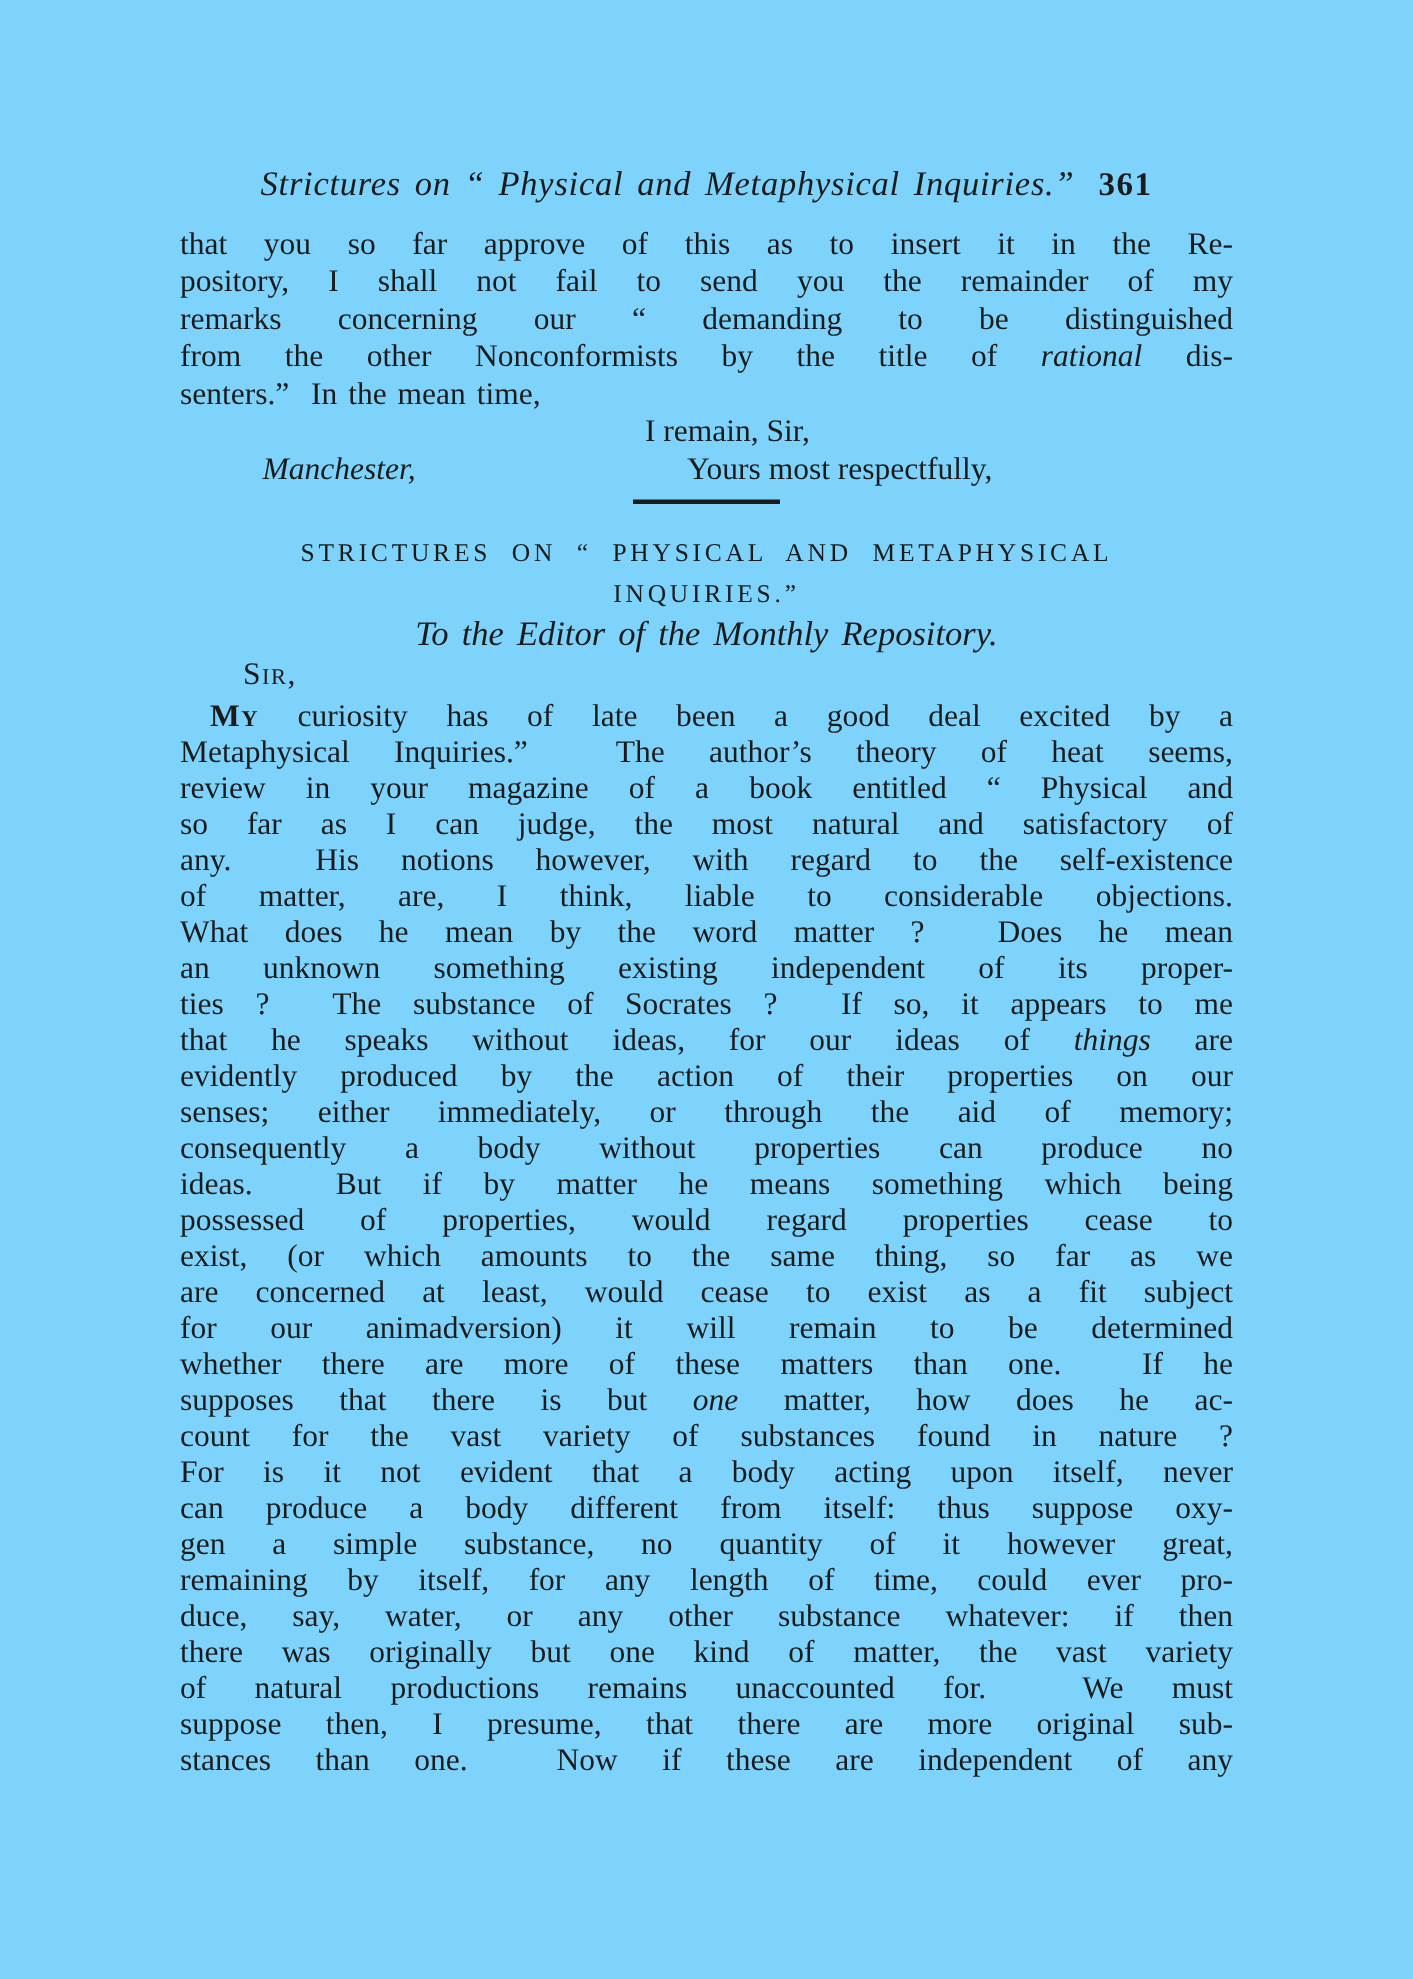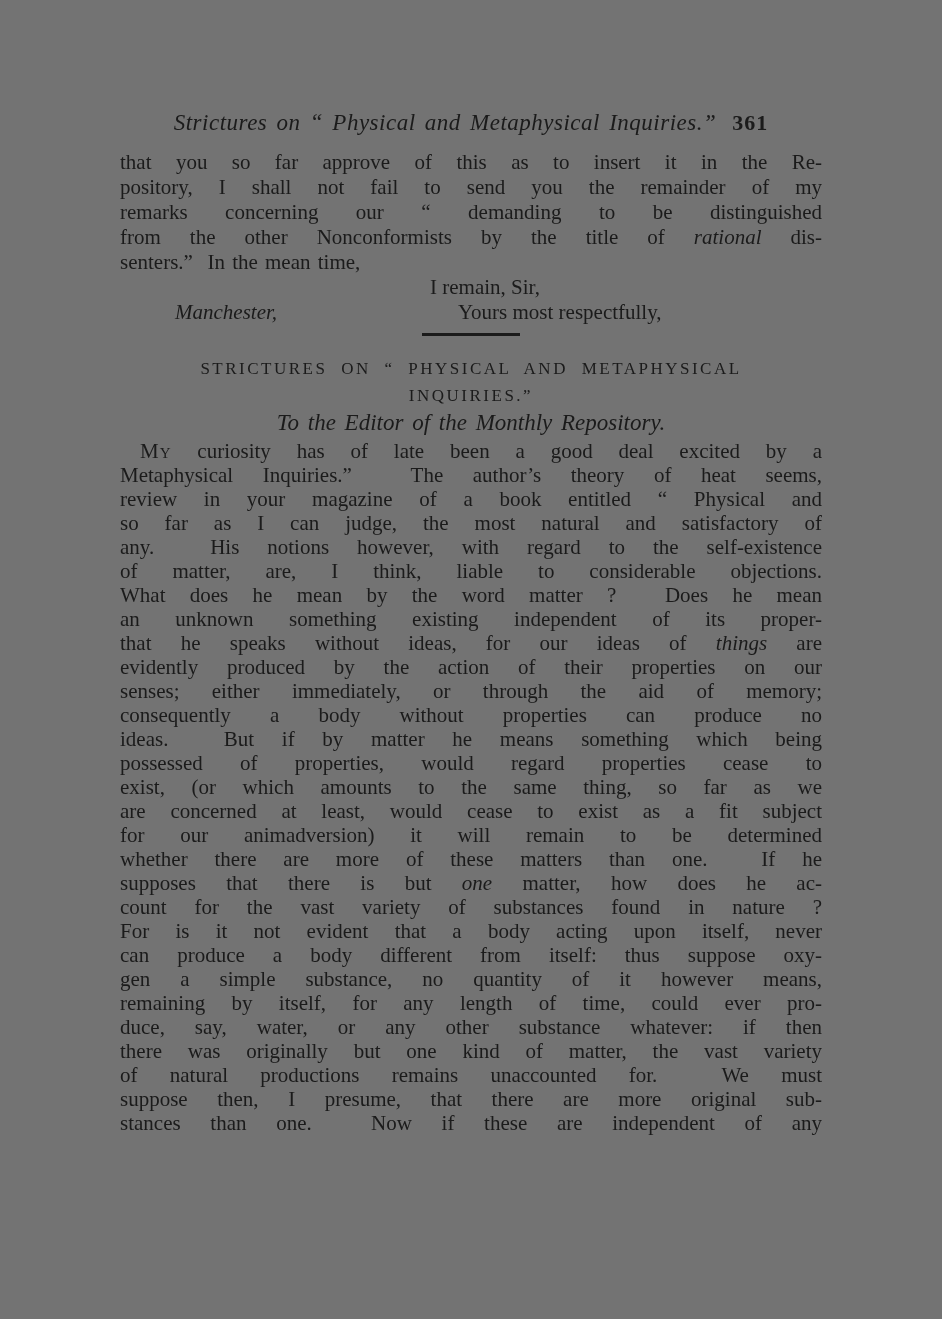--- a/index.html
+++ b/index.html
@@ -5,21 +5,21 @@
   html, body {
     margin: 0;
     padding: 0;
     background: #e8e8e8;
   }
   .page {
     position: relative;
     width: 942px;
     height: 1319px;
     margin: 0 auto;
-    background: #737373;
+    background: #7dd3fc;
     color: #1b1b1b;
     font-family: "Liberation Serif", "DejaVu Serif", serif;
     overflow: hidden;
   }
   .measure {
     width: 702px;
     margin: 0 auto;
     padding-top: 110px;
   }
   
@@ -100,21 +100,21 @@
     font-variant: small-caps;
     letter-spacing: 1px;
   }
   
   .article-body { margin-top: 3px; }
   .article-body .line {
     font-size: 21px;
     line-height: 24px;
   }
   .article-body .line:first-child { text-indent: 20px; }
-  .sc { font-variant: small-caps; letter-spacing: 1px; }
+  .sc { font-variant: small-caps; letter-spacing: 1px; font-weight: bold; }
   em  { font-style: italic; }
 </style>
 </head>
 <body>
 
 <div class="page">
   <div class="measure">
 
     <div class="running-head">
       <span class="rh-title">Strictures on “ Physical and Metaphysical Inquiries.”</span>
@@ -139,45 +139,47 @@
 
     <div class="divider"></div>
 
     <div class="article-heading">
       <div>STRICTURES ON “ PHYSICAL AND METAPHYSICAL</div>
       <div>INQUIRIES.”</div>
     </div>
 
     <div class="dedication">To the Editor of the Monthly Repository.</div>
 
+    <div class="salutation">Sir,</div>
 
     <div class="article-body">
         <div class="line"><span class="sc">My</span> curiosity has of late been a good deal excited by a</div>
         <div class="line">Metaphysical Inquiries.”  The author’s theory of heat seems,</div>
         <div class="line">review in your magazine of a book entitled “ Physical and</div>
         <div class="line">so far as I can judge, the most natural and satisfactory of</div>
         <div class="line">any.  His notions however, with regard to the self-existence</div>
         <div class="line">of matter, are, I think, liable to considerable objections.</div>
         <div class="line">What does he mean by the word matter ?  Does he mean</div>
         <div class="line">an unknown something existing independent of its proper-</div>
+        <div class="line">ties ?  The substance of Socrates ?  If so, it appears to me</div>
         <div class="line">that he speaks without ideas, for our ideas of <em>things</em> are</div>
         <div class="line">evidently produced by the action of their properties on our</div>
         <div class="line">senses; either immediately, or through the aid of memory;</div>
         <div class="line">consequently a body without properties can produce no</div>
         <div class="line">ideas.  But if by matter he means something which being</div>
         <div class="line">possessed of properties, would regard properties cease to</div>
         <div class="line">exist, (or which amounts to the same thing, so far as we</div>
         <div class="line">are concerned at least, would cease to exist as a fit subject</div>
         <div class="line">for our animadversion) it will remain to be determined</div>
         <div class="line">whether there are more of these matters than one.  If he</div>
         <div class="line">supposes that there is but <em>one</em> matter, how does he ac-</div>
         <div class="line">count for the vast variety of substances found in nature ?</div>
         <div class="line">For is it not evident that a body acting upon itself, never</div>
         <div class="line">can produce a body different from itself: thus suppose oxy-</div>
-        <div class="line">gen a simple substance, no quantity of it however means,</div>
+        <div class="line">gen a simple substance, no quantity of it however great,</div>
         <div class="line">remaining by itself, for any length of time, could ever pro-</div>
         <div class="line">duce, say, water, or any other substance whatever: if then</div>
         <div class="line">there was originally but one kind of matter, the vast variety</div>
         <div class="line">of natural productions remains unaccounted for.  We must</div>
         <div class="line">suppose then, I presume, that there are more original sub-</div>
         <div class="line">stances than one.  Now if these are independent of any</div>
       </div>
 
   </div>
 </div>

